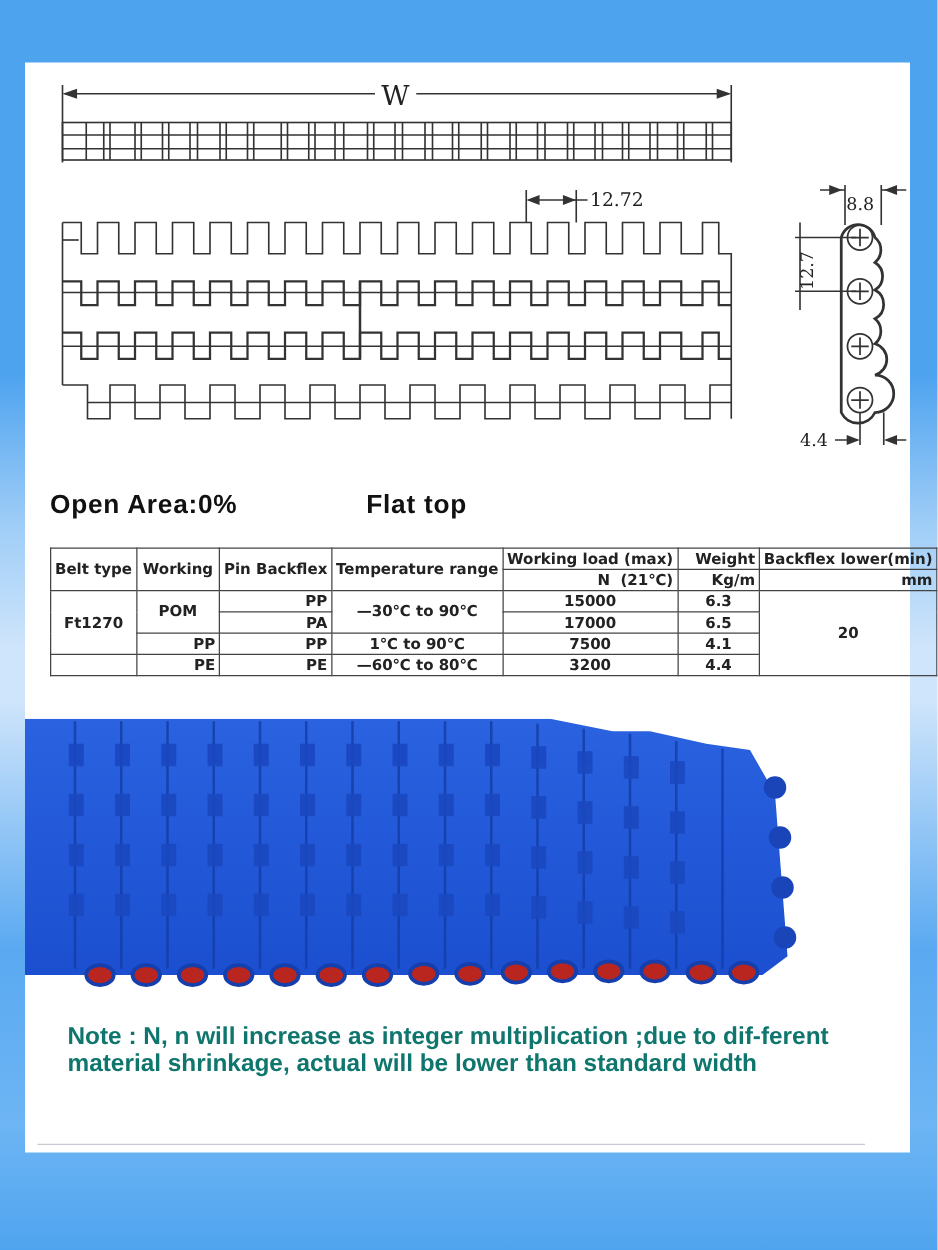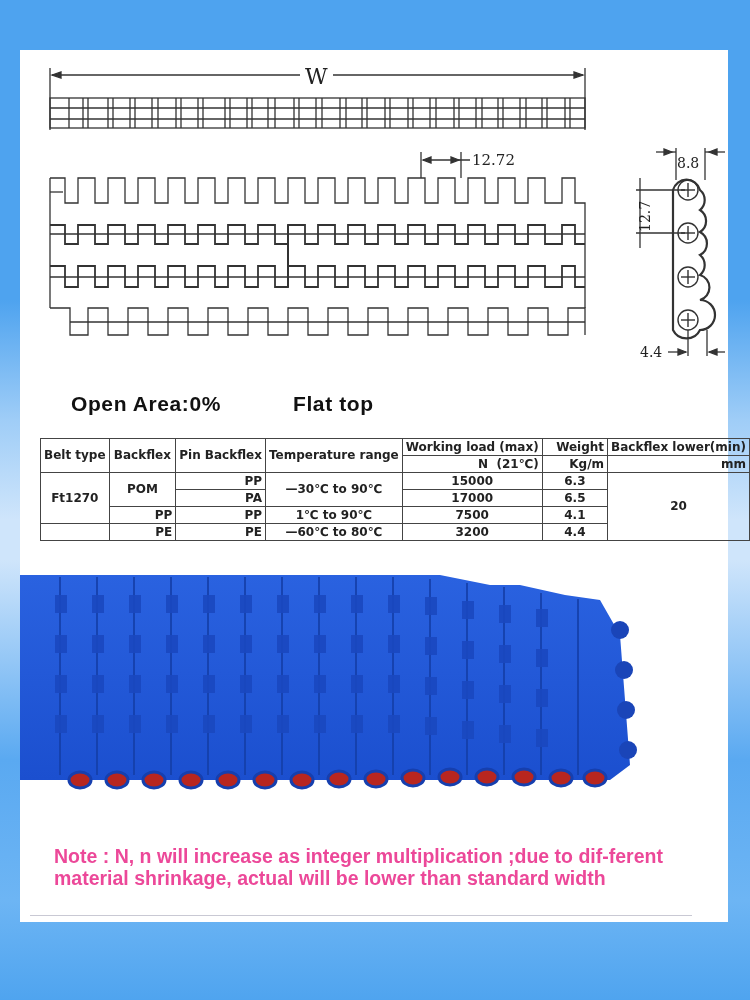--- a/index.html
+++ b/index.html
@@ -6,21 +6,21 @@
   body{width:750px;height:1000px;overflow:hidden;position:relative;
     background:linear-gradient(180deg,#4ea3ef 0px,#4ea3ef 300px,#9fcdf7 420px,#cfe5fb 520px,#cfe5fb 560px,#5aa9f1 760px,#6db5f4 900px,#4fa4ef 1000px);
     font-family:"Liberation Sans",sans-serif;}
   .panel{position:absolute;left:20px;top:50px;width:708px;height:872px;background:#fff;}
   .drawing{position:absolute;left:0;top:0;}
   .heading{position:absolute;top:392px;font-weight:bold;font-size:21px;letter-spacing:0.6px;color:#111;}
   table.spec{position:absolute;left:40px;top:438px;border-collapse:collapse;font-family:"DejaVu Sans",sans-serif;font-size:12px;color:#222;font-weight:bold;}
   table.spec td{border:1px solid #444;padding:0 3px;height:16px;line-height:15px;white-space:nowrap;}
   .c{text-align:center}.r{text-align:center}.l{text-align:right}
   .photo{position:absolute;left:20px;top:575px;}
-  .note{position:absolute;left:54px;top:845px;width:650px;font-size:19.5px;font-weight:bold;line-height:22px;color:#ec4899;}
+  .note{position:absolute;left:54px;top:818px;width:650px;font-size:19.5px;font-weight:bold;line-height:22px;color:#0f766e;}
   .rule{position:absolute;left:30px;top:915px;width:662px;height:1px;background:#c9c9d4;}
 </style>
 </head>
 <body>
 
 <div class="panel"></div>
 
 <svg class="drawing" width="750" height="380" viewBox="0 0 750 380">
   <g fill="none" stroke="#333" stroke-width="1.3">
 
@@ -86,28 +86,28 @@
   </g>
   <g font-family="DejaVu Serif, serif" fill="#222">
     <text x="305" y="84" font-size="22">W</text>
     <text x="472" y="165" font-size="15">12.72</text>
     <text x="677" y="168" font-size="14">8.8</text>
     <text x="0" y="0" font-size="14" transform="translate(650 232) rotate(-90)">12.7</text>
     <text x="640" y="357" font-size="14">4.4</text>
   </g>
 </svg>
 
-<div class="heading" style="left:40px;margin-left:31px;">Open Area:0%</div>
+<div class="heading" style="left:40px;">Open Area:0%</div>
 <div class="heading" style="left:293px;">Flat top</div>
 
 <table class="spec">
   <tbody>
       <tr>
     <td class="c" rowspan="2" style="width:61px">Belt type</td>
-    <td class="c" rowspan="2" style="width:60px">Backflex</td>
+    <td class="c" rowspan="2" style="width:60px">Working</td>
     <td class="c" rowspan="2" style="width:75px">Pin Backflex</td>
     <td class="c" rowspan="2" style="width:127px">Temperature range</td>
     <td class="l" style="width:119px">Working load (max)</td>
     <td class="l" style="width:60px">Weight</td>
     <td class="l" style="width:124px">Backflex lower(min)</td>
   </tr>
   <tr>
     <td class="l">N&nbsp;&nbsp;(21℃)</td>
     <td class="l">Kg/m</td>
     <td class="l">mm</td>

